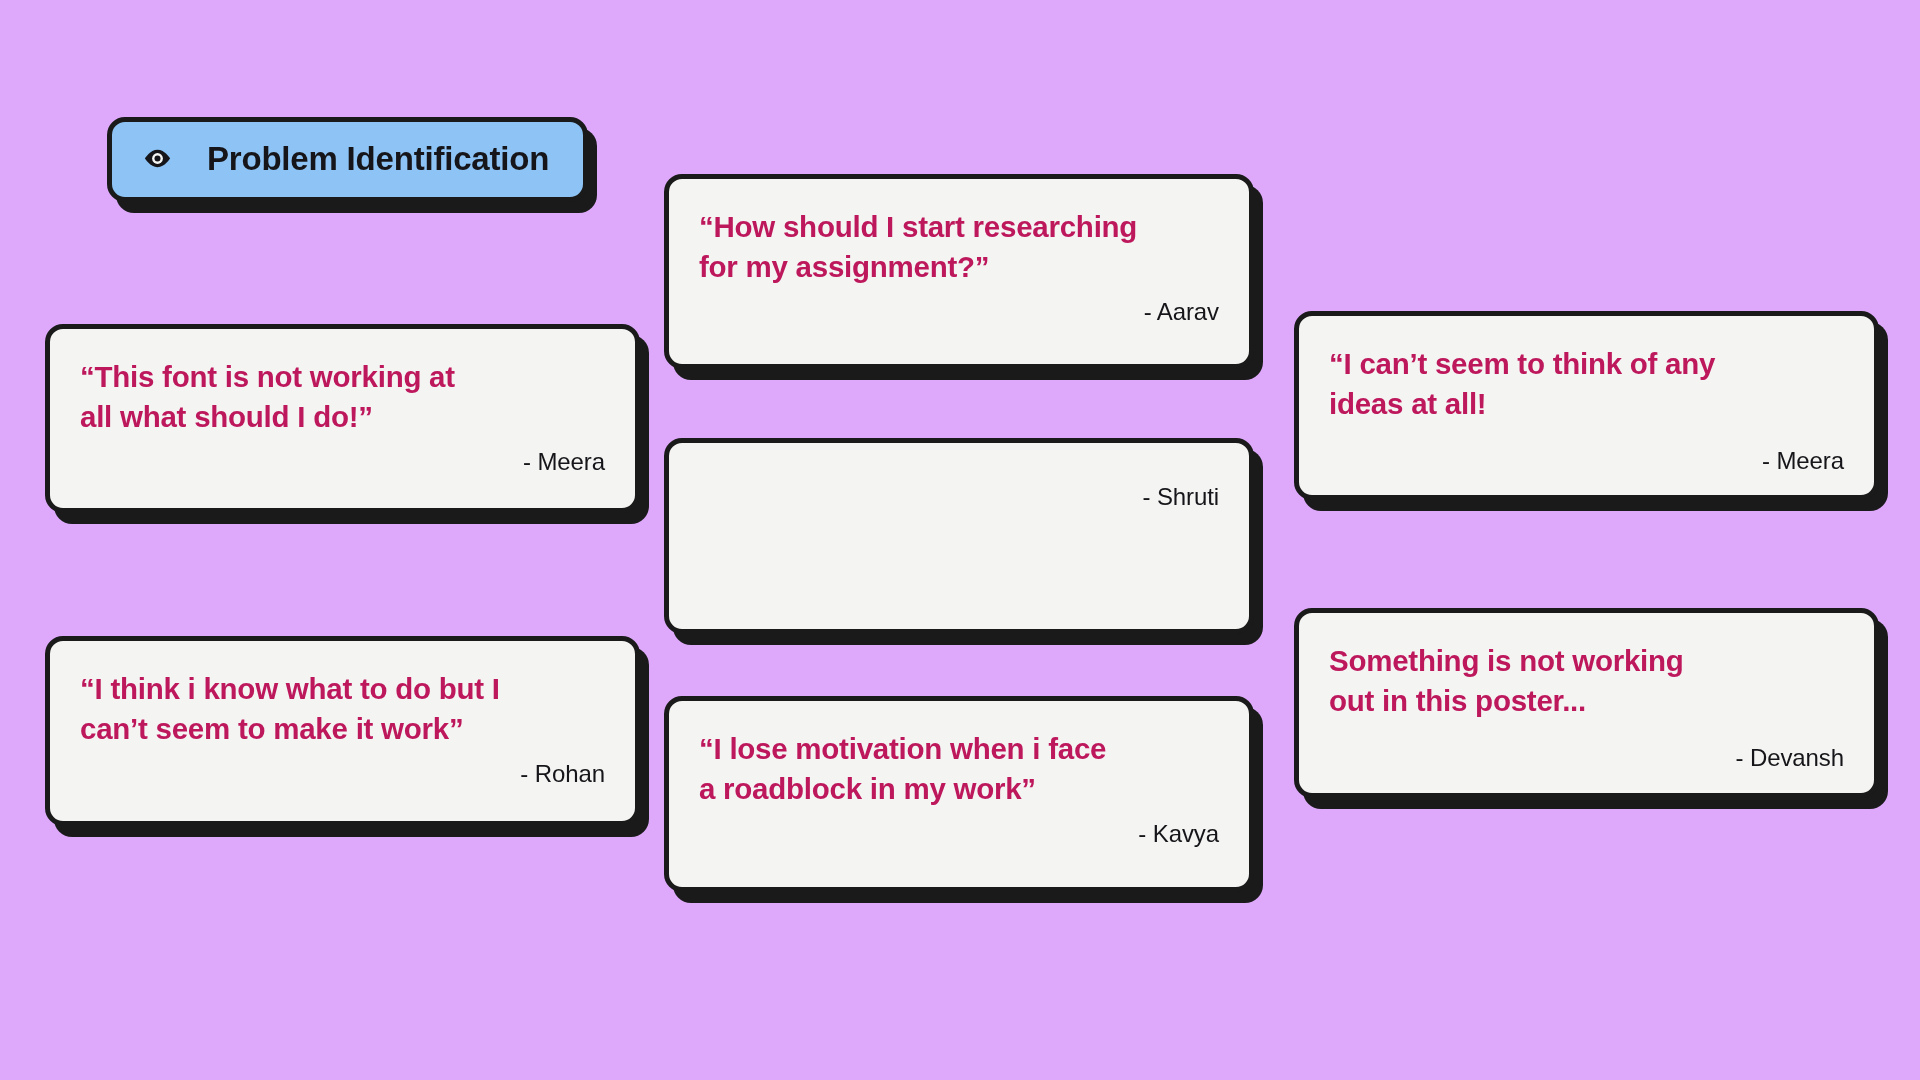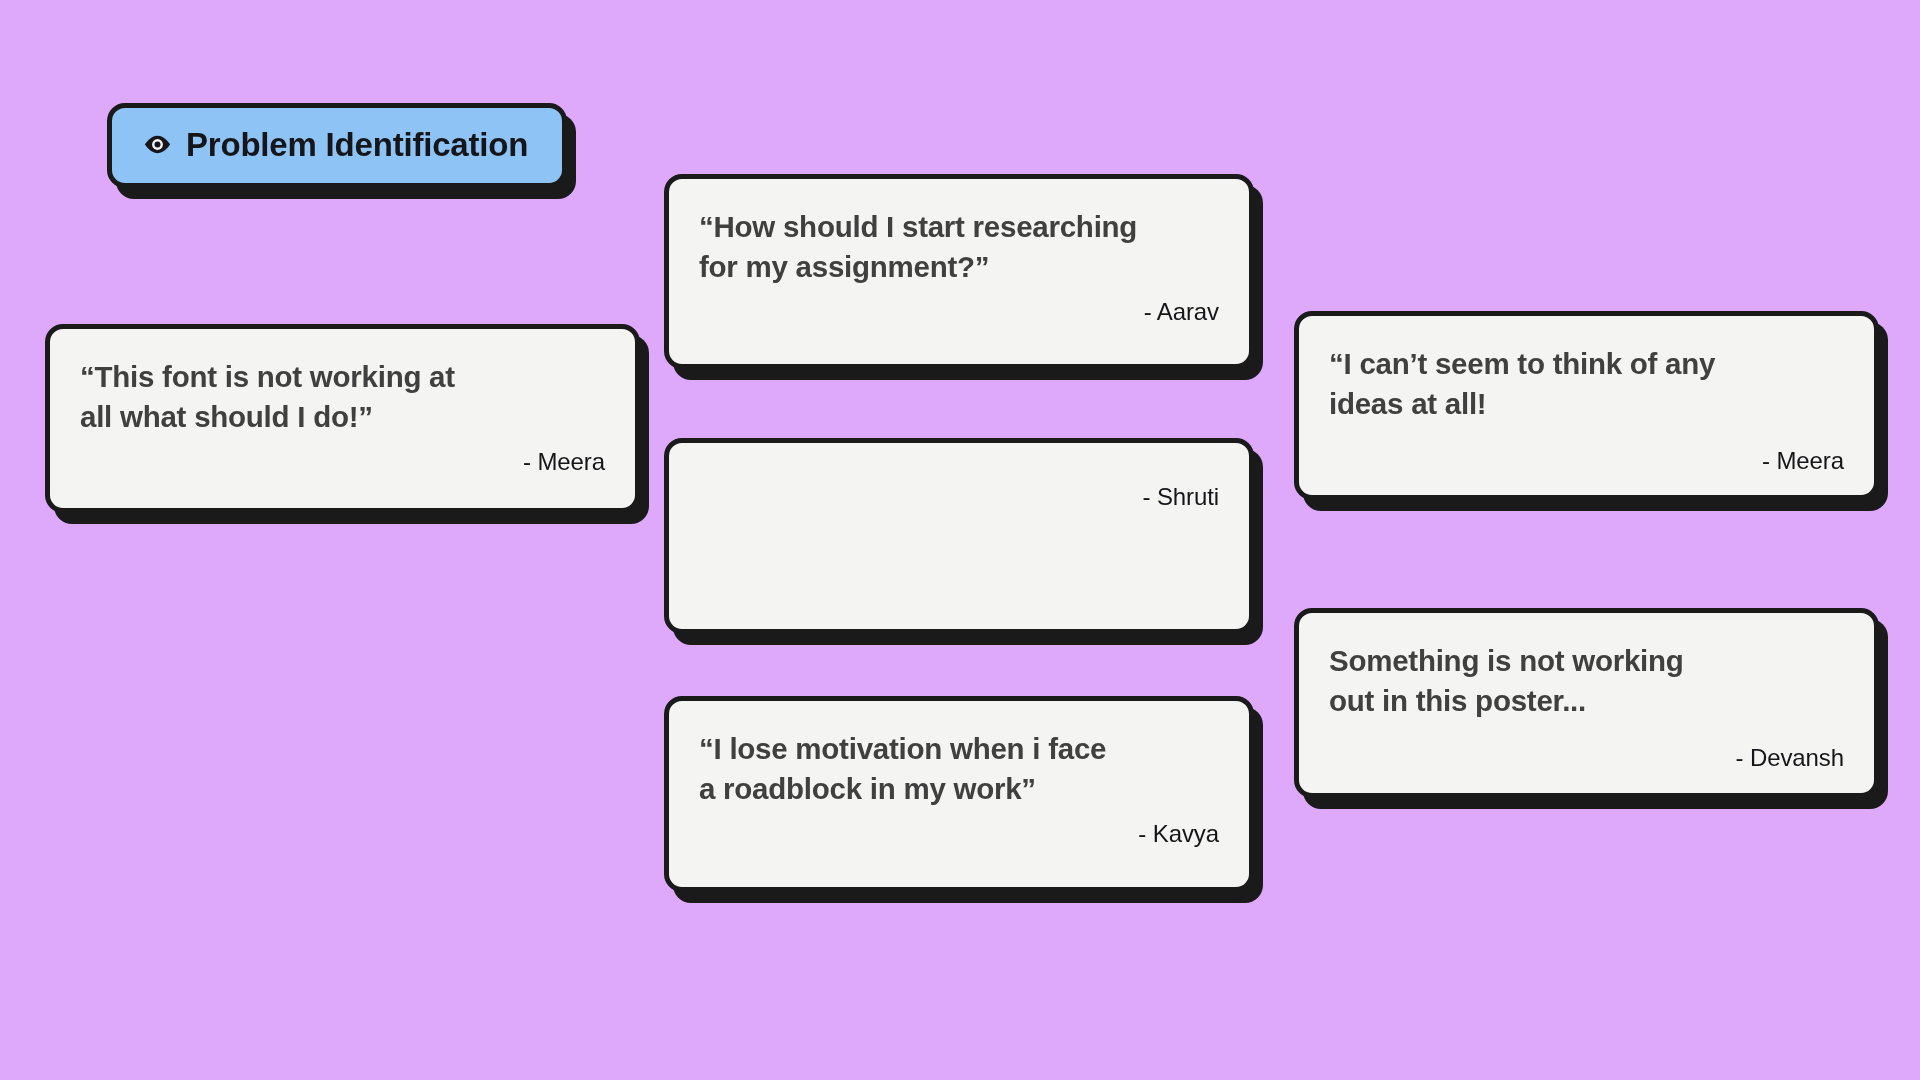--- a/index.html
+++ b/index.html
@@ -19,24 +19,24 @@
   .board {
     position: relative;
     width: 1920px;
     height: 1080px;
   }
 
   
   .badge {
     position: absolute;
     left: 107px;
-    top: 103px;
+    top: 117px;
     display: flex;
     align-items: center;
-    gap: 13px;
+    gap: 34px;
     padding: 20px 34px 22px 30px;
     background: #8DC4F5;
     border: 5px solid #1A1A1A;
     border-radius: 18px;
     box-shadow: 9px 11px 0 0 #1A1A1A;
   }
 
   .badge-icon {
     display: block;
     width: 31px;
@@ -63,21 +63,21 @@
     padding: 28px 30px 20px 30px;
     display: flex;
     flex-direction: column;
   }
 
   .card-quote {
     font-size: 29.5px;
     font-weight: 700;
     line-height: 1.345;
     letter-spacing: -0.25px;
-    color: #404040;
+    color: #be185d;
     white-space: pre-line;
   }
 
   .card-author {
     margin-top: 12px;
     align-self: flex-end;
     font-size: 24px;
     font-weight: 400;
     letter-spacing: -0.1px;
     color: #16161A;
@@ -114,20 +114,25 @@
     </span>
     <span class="badge-label">Problem Identification</span>
   </div>
 
   <div class="card col-left row-a-left">
     <div class="card-quote">“This font is not working at
 all what should I do!”</div>
     <div class="card-author">- Meera</div>
   </div>
 
+  <div class="card col-left row-b-left">
+    <div class="card-quote">“I think i know what to do but I
+can’t seem to make it work”</div>
+    <div class="card-author">- Rohan</div>
+  </div>
 
   <div class="card col-mid row-a-mid">
     <div class="card-quote">“How should I start researching
 for my assignment?”</div>
     <div class="card-author">- Aarav</div>
   </div>
 
   <div class="card col-mid row-b-mid">
     <div class="card-author">- Shruti</div>
   </div>

